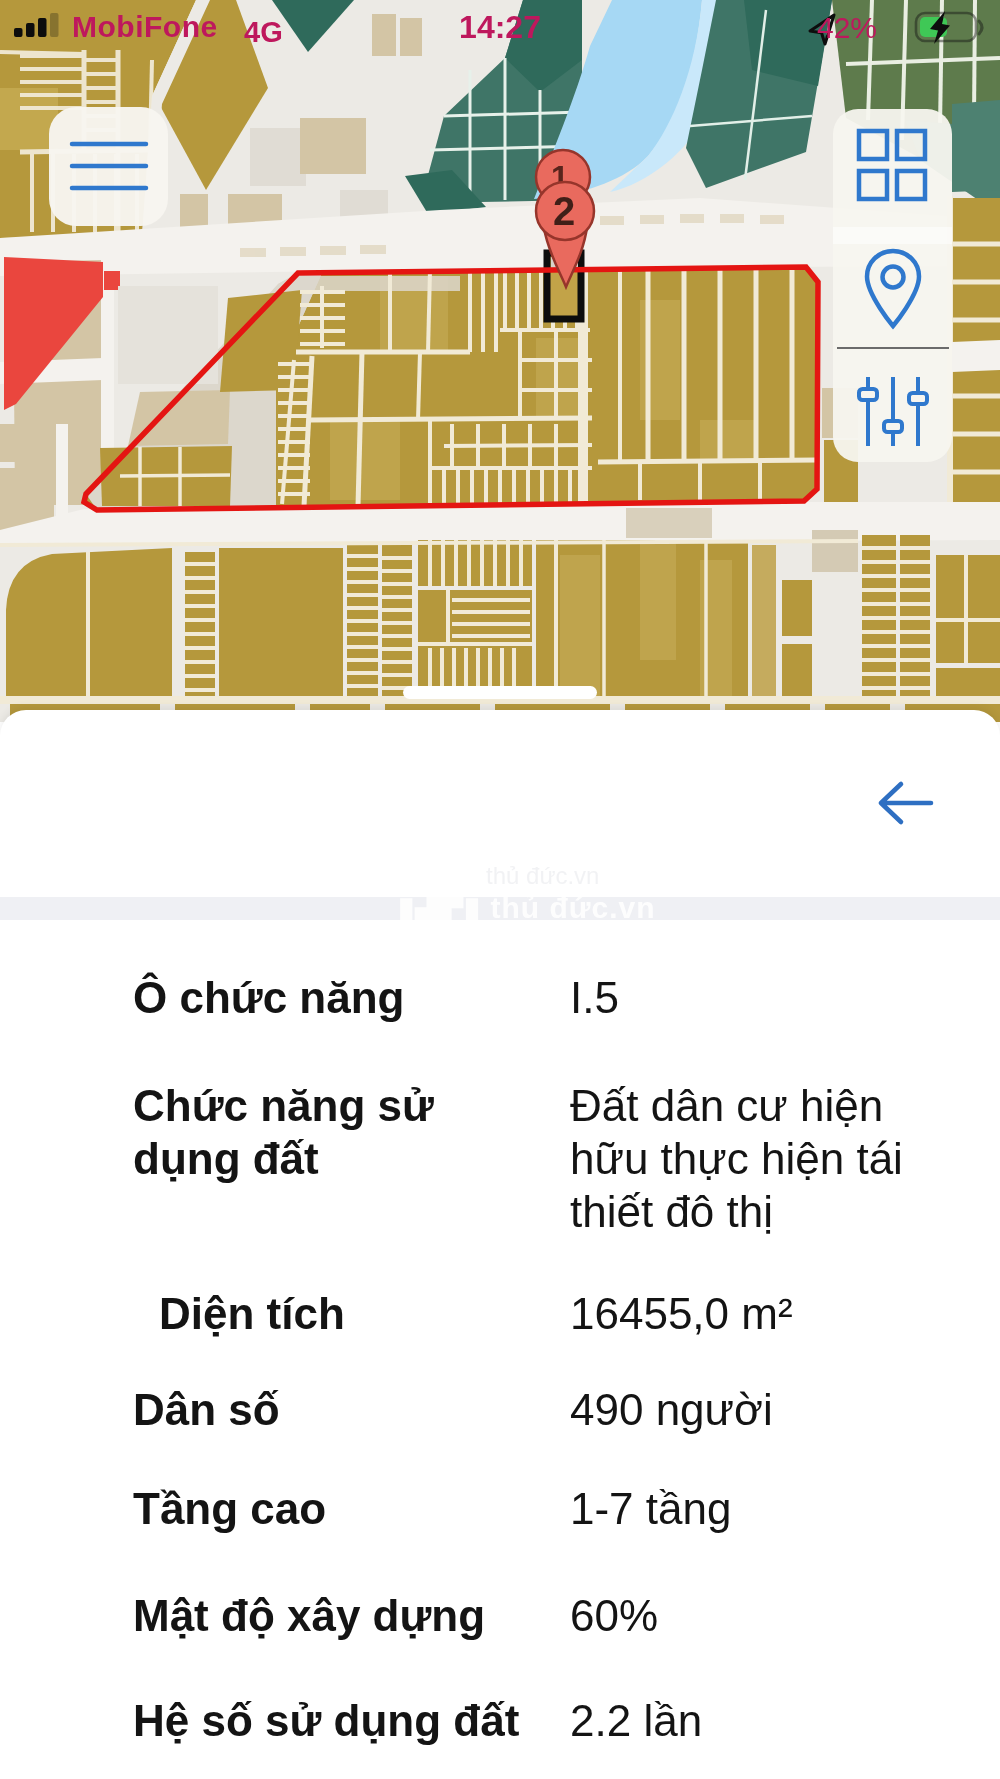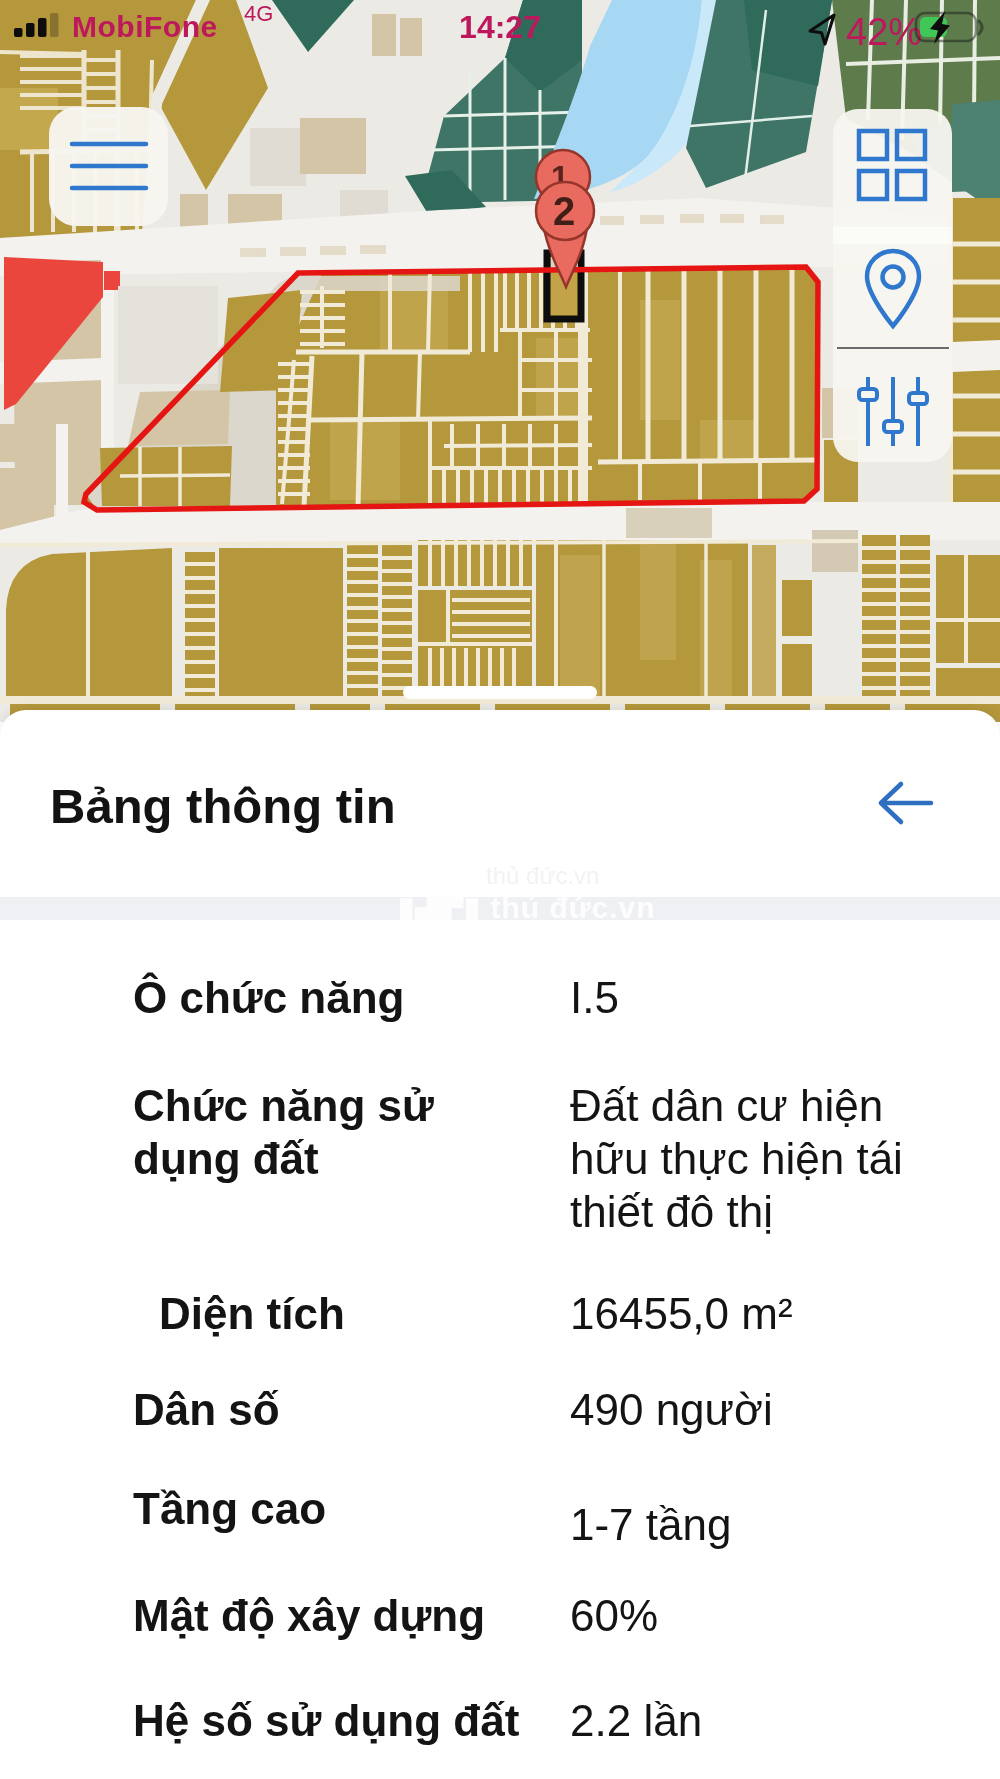--- a/index.html
+++ b/index.html
@@ -432,41 +432,40 @@
 
 <svg width="70" height="46" style="position:absolute;left:12px;top:0">
 <rect x="2" y="28" width="8.5" height="9" rx="2" fill="#0d0d0d"></rect>
 <rect x="14" y="23" width="8.5" height="14" rx="2" fill="#0d0d0d"></rect>
 <rect x="26" y="18" width="8.5" height="19" rx="2" fill="#0d0d0d"></rect>
 <rect x="38" y="13" width="8.5" height="24" rx="2" fill="rgba(30,30,20,0.3)"></rect>
 </svg>
 
 <div style="position:absolute;left:72px;top:10px;font-size:30px;font-weight:bold;letter-spacing:0.5px;">MobiFone</div>
 
-<div style="position:absolute;left:244px;top:1px;font-size:22px;font-weight:400;">4G</div>
+<div style="position:absolute;left:244px;top:16px;font-size:29px;font-weight:700;">4G</div>
 
 <div style="position:absolute;left:400px;top:9px;width:200px;text-align:center;font-size:32px;font-weight:bold;">14:27</div>
 
 <svg width="34" height="34" style="position:absolute;left:806px;top:12px" viewBox="0 0 34 34">
 <path d="M28,3 L4,19 l11.5,1.8 L19,32 Z" fill="none" stroke="#0d0d0d" stroke-width="3" stroke-linejoin="round"></path>
 </svg>
 
-<div style="position:absolute;left:846px;top:11px;font-size:38px;font-weight:500;">42%</div>
+<div style="position:absolute;left:817px;top:11px;font-size:30px;font-weight:500;">42%</div>
 
 <svg width="74" height="36" style="position:absolute;left:914px;top:10px" viewBox="0 0 74 36">
 <rect x="2" y="3" width="60" height="28" rx="9" fill="none" stroke="rgba(20,20,20,0.45)" stroke-width="2.6"></rect>
 <rect x="6" y="7" width="27" height="20" rx="5" fill="#3fc856"></rect>
 <path d="M31,1 L16,19 l8,1.5 L20,34 L36,15.5 l-8,-1.5 Z" fill="#0d0d0d"></path>
 <path d="M65,11 q6,6.5 0,13" fill="none" stroke="rgba(20,20,20,0.45)" stroke-width="3" stroke-linecap="round"></path>
 </svg>
 </div>
 
 <div style="position:absolute;top:710px;left:0;width:1000px;height:1069px;background:#ffffff;border-radius:26px 26px 0 0;box-shadow:0 -3px 9px rgba(0,0,0,0.07);"></div>
 
-<div style="position:absolute;top:778px;left:50px;font-family:'Liberation Sans',sans-serif;font-size:49px;font-weight:bold;color:#131313;letter-spacing:0px;">Bảng thông tin</div>
 
 <svg width="64" height="52" viewBox="0 0 64 52" style="position:absolute;left:871px;top:780px">
 <path d="M60,23 L10,23 M10,23 L30,4 M10,23 L30,42" fill="none" stroke="#2e6fc2" stroke-width="4.6" stroke-linecap="round"></path>
 </svg>
 
 <div style="position:absolute;top:897px;left:0;width:1000px;height:23px;background:#eff0f4;"></div>
 
 <div style="position:absolute;top:890px;left:398px;width:300px;font-family:'Liberation Sans',sans-serif;font-size:30px;font-weight:bold;color:#ffffff;opacity:0.9;letter-spacing:1px;">▮▟▛▮ thủ đức.vn</div>
 <div style="position:absolute;top:862px;left:486px;width:200px;font-family:'Liberation Sans',sans-serif;font-size:24px;color:#e2e3e8;opacity:0.45;">thủ đức.vn</div>
 
@@ -478,21 +477,21 @@
 <div style="position:absolute;top:1079px;left:133px;width:420px;font-weight:bold;">Chức năng sử<br>dụng đất</div>
 <div style="position:absolute;top:1079px;left:570px;width:420px;">Đất dân cư hiện<br>hữu thực hiện tái<br>thiết đô thị</div>
 
 <div style="position:absolute;top:1287px;left:133px;width:420px;font-weight:bold;margin-left:26px;">Diện tích</div>
 <div style="position:absolute;top:1287px;left:570px;width:420px;">16455,0 m²</div>
 
 <div style="position:absolute;top:1383px;left:133px;width:420px;font-weight:bold;">Dân số</div>
 <div style="position:absolute;top:1383px;left:570px;width:420px;">490 người</div>
 
 <div style="position:absolute;top:1482px;left:133px;width:420px;font-weight:bold;">Tầng cao</div>
-<div style="position:absolute;top:1482px;left:570px;width:420px;margin-top:16px;">1-7 tầng</div>
+<div style="position:absolute;top:1482px;left:570px;width:420px;">1-7 tầng</div>
 
 <div style="position:absolute;top:1589px;left:133px;width:420px;font-weight:bold;">Mật độ xây dựng</div>
 <div style="position:absolute;top:1589px;left:570px;width:420px;">60%</div>
 
 <div style="position:absolute;top:1694px;left:133px;width:420px;font-weight:bold;">Hệ số sử dụng đất</div>
 <div style="position:absolute;top:1694px;left:570px;width:420px;">2.2 lần</div>
 </div>
 
 </div>
 </body></html>

